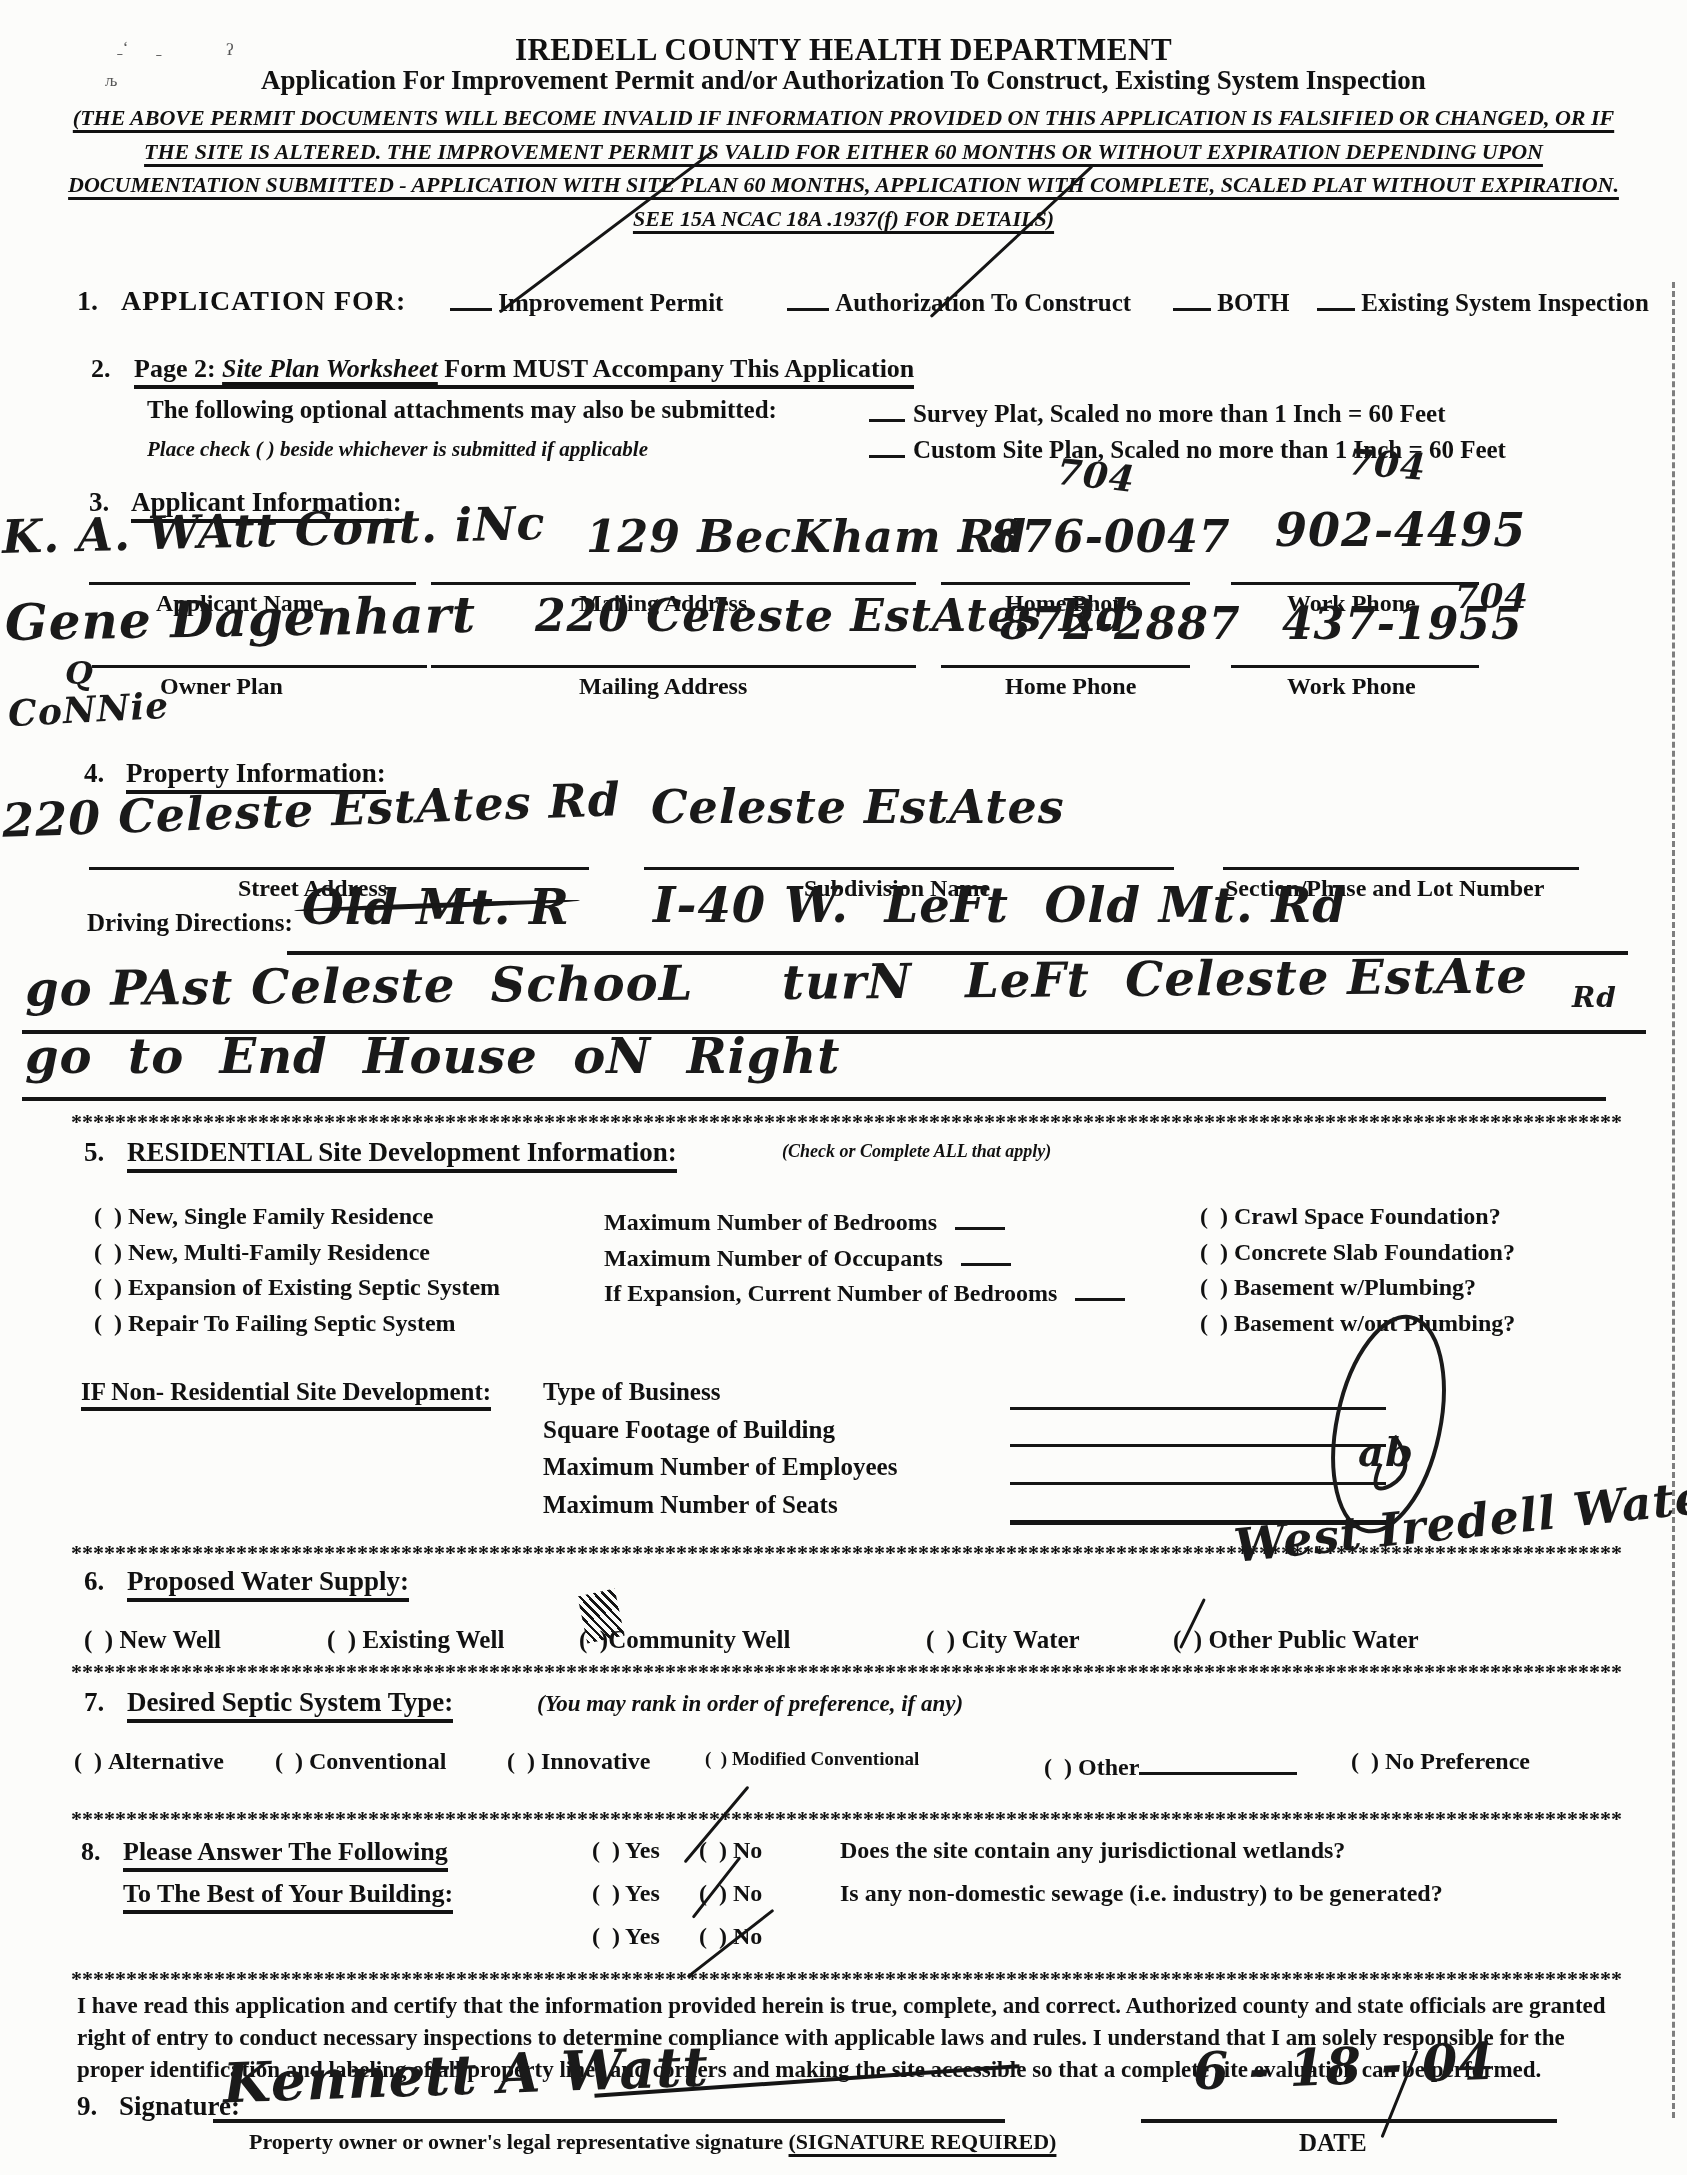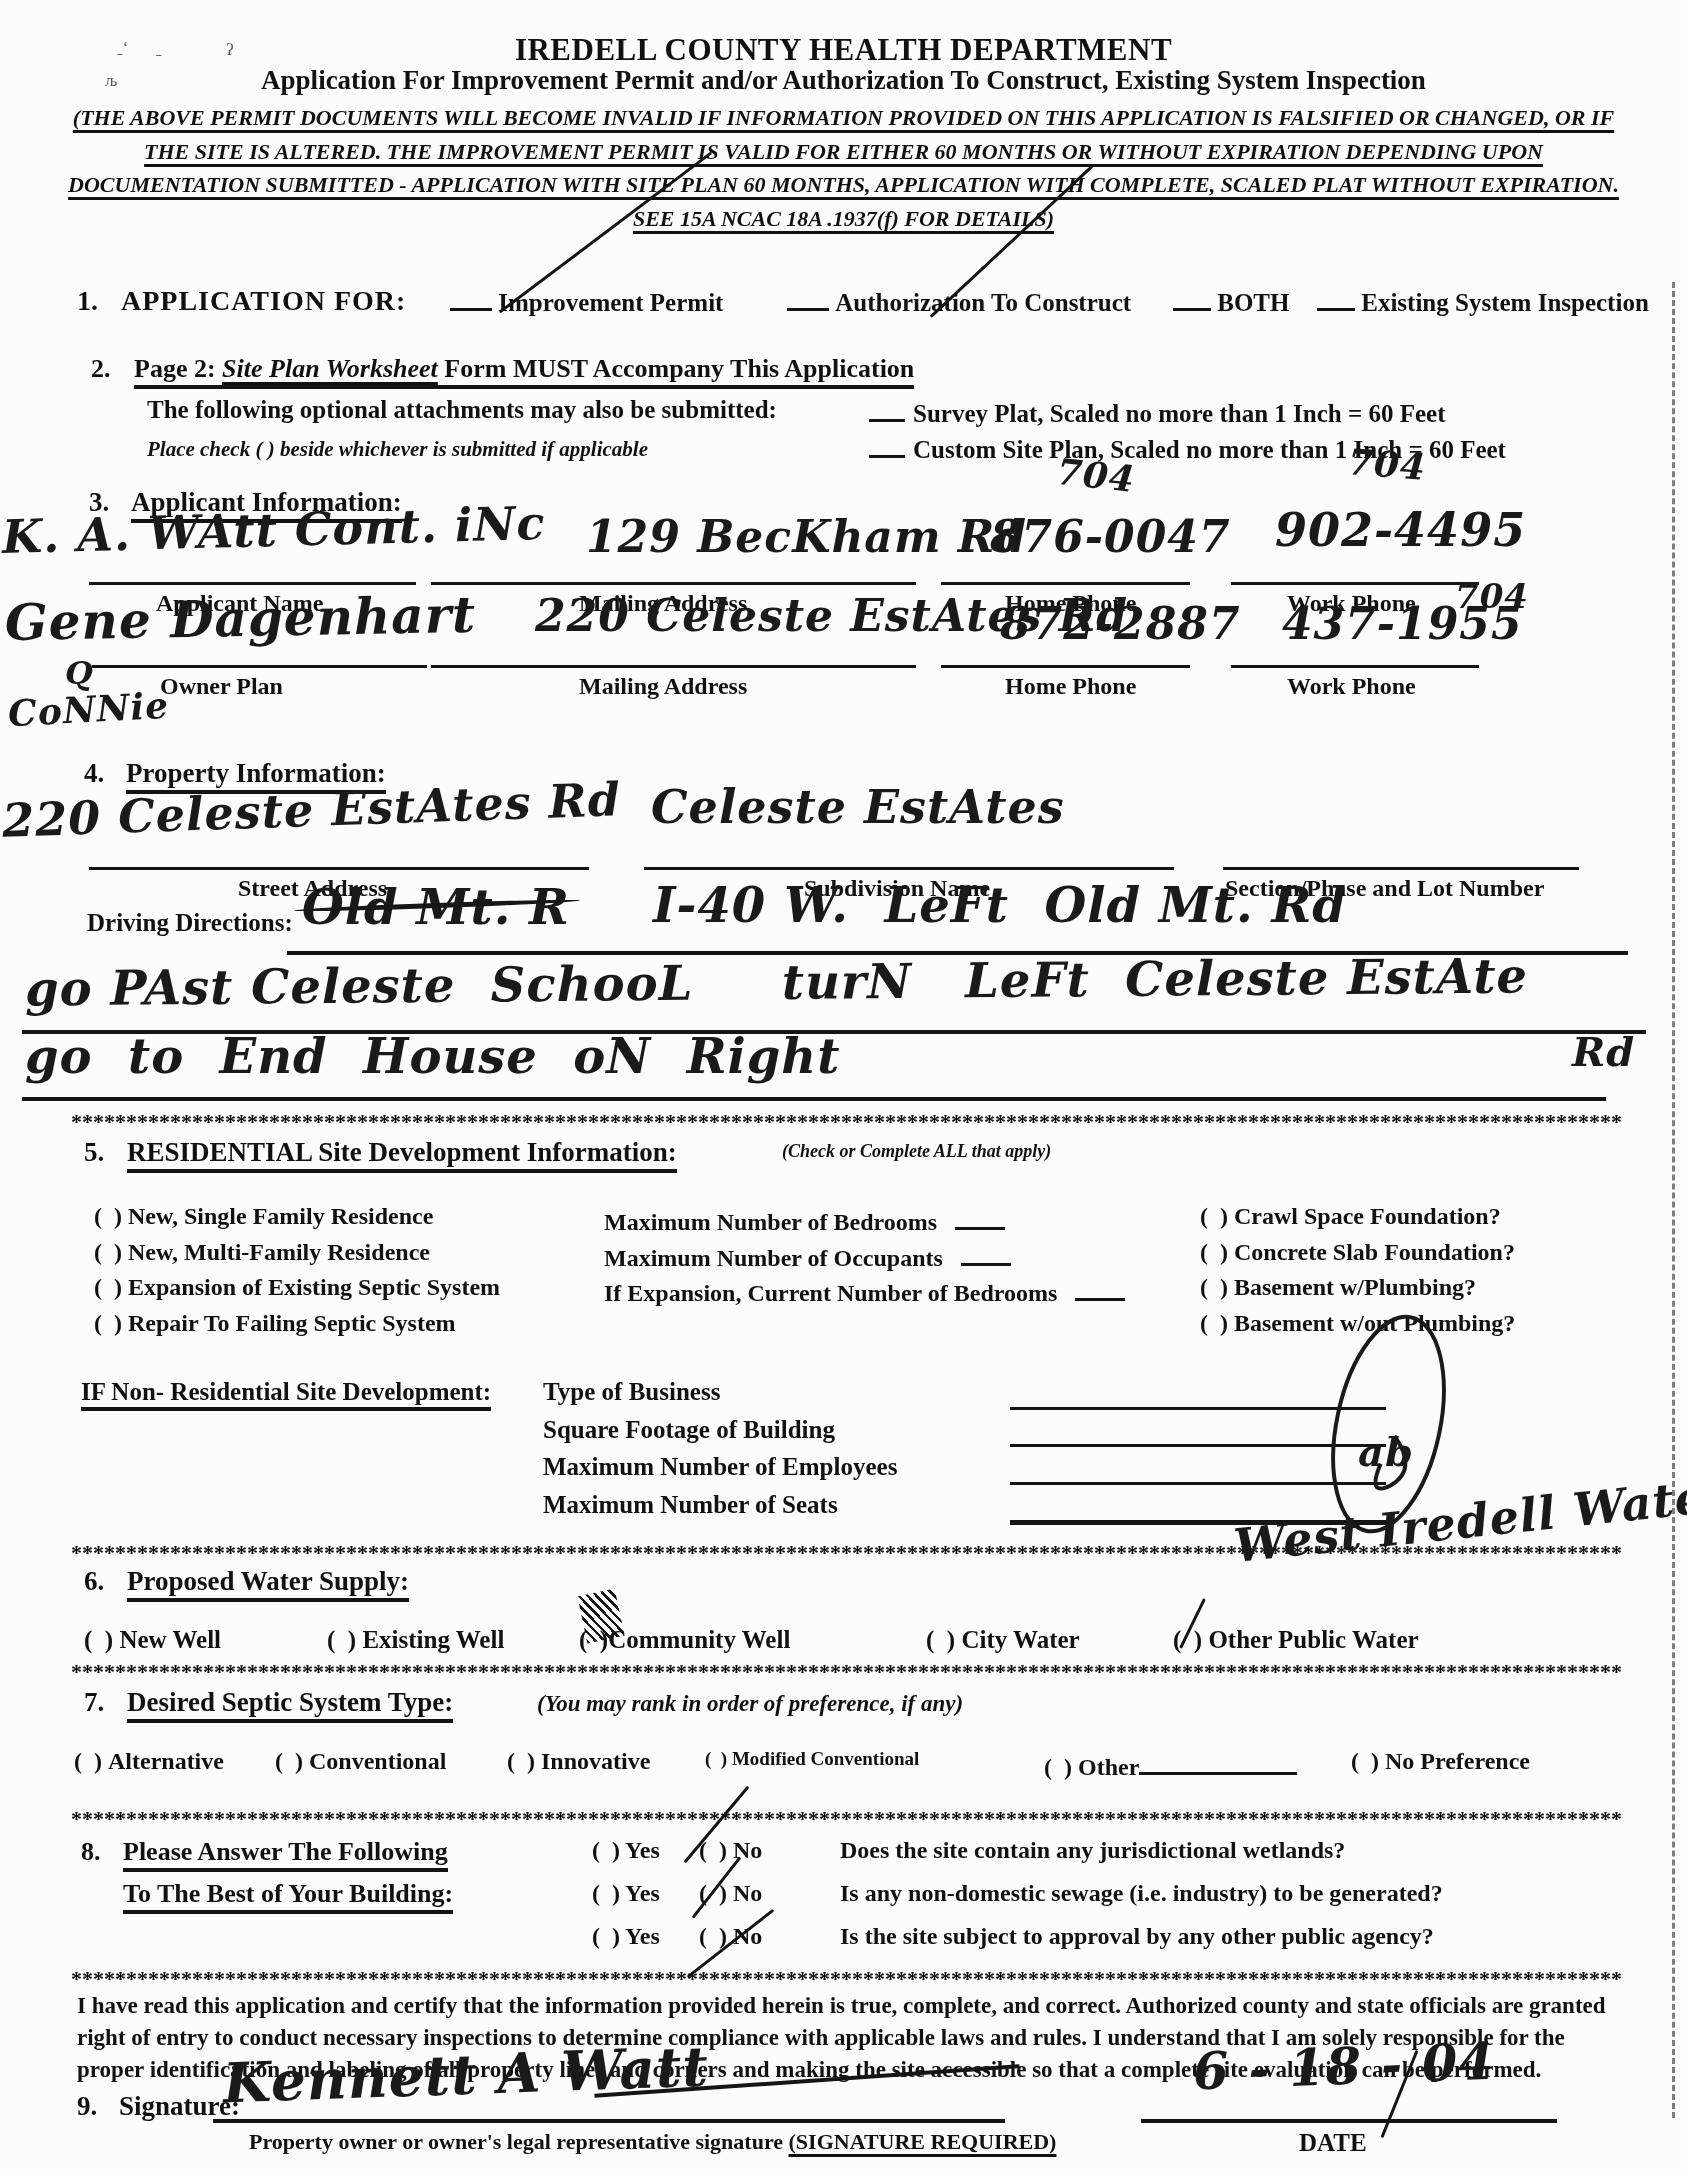--- a/index.html
+++ b/index.html
@@ -133,21 +133,21 @@
   <div class="line" style="left:1223px;top:867px;width:356px;"></div>
   <span class="abs lbl" style="left:238px;top:875px;">Street Address</span>
   <span class="abs lbl" style="left:804px;top:875px;">Subdivision Name</span>
   <span class="abs lbl" style="left:1225px;top:875px;">Section/Phase and Lot Number</span>
 
   <span class="abs b" style="left:87px;top:909px;font-size:25px;">Driving Directions:</span>
   <span class="abs hw struck" style="left:302px;top:883px;font-size:48px;">Old Mt. R</span>
   <span class="abs hw" style="left:653px;top:881px;font-size:48px;">I-40 W.  LeFt  Old Mt. Rd</span>
   <div class="line" style="left:287px;top:951px;width:1341px;height:4px;"></div>
   <span class="abs hw" style="left:25px;top:958px;font-size:48px;transform:rotate(-.5deg);">go PAst Celeste  SchooL     turN   LeFt  Celeste EstAte</span>
-  <span class="abs hw" style="left:1572px;top:1032px;font-size:40px;">Rd</span>
+  <span class="abs hw" style="left:1572px;top:984px;font-size:28px;">Rd</span>
   <div class="line" style="left:22px;top:1030px;width:1624px;height:4px;"></div>
   <span class="abs hw" style="left:25px;top:1032px;font-size:48px;">go  to  End  House  oN  Right</span>
   <div class="line" style="left:22px;top:1097px;width:1584px;height:4px;"></div>
 
   <div class="stars" style="top:1109px;">****************************************************************************************************************************************************************</div>
 
   
   <span class="abs b" style="left:84px;top:1137px;font-size:27px;">5.</span>
   <span class="abs b hul" style="left:127px;top:1137px;font-size:27px;">RESIDENTIAL Site Development Information:</span>
   <span class="abs b i" style="left:782px;top:1141px;font-size:18px;">(Check or Complete ALL that apply)</span>
@@ -220,21 +220,20 @@
   <span class="abs b hul" style="left:123px;top:1879px;font-size:26px;">To The Best of Your Building:</span>
 
   <span class="abs b" style="left:592px;top:1837px;font-size:24px;white-space:pre;">(  ) Yes</span>
   <span class="abs b" style="left:699px;top:1837px;font-size:24px;white-space:pre;">(  ) No</span>
   <span class="abs b" style="left:840px;top:1837px;font-size:24px;">Does the site contain any jurisdictional wetlands?</span>
   <span class="abs b" style="left:592px;top:1880px;font-size:24px;white-space:pre;">(  ) Yes</span>
   <span class="abs b" style="left:699px;top:1880px;font-size:24px;white-space:pre;">(  ) No</span>
   <span class="abs b" style="left:840px;top:1880px;font-size:24px;">Is any non-domestic sewage (i.e. industry) to be generated?</span>
   <span class="abs b" style="left:592px;top:1923px;font-size:24px;white-space:pre;">(  ) Yes</span>
   <span class="abs b" style="left:699px;top:1923px;font-size:24px;white-space:pre;">(  ) No</span>
-  <span class="abs b" style="left:840px;top:1923px;font-size:24px;">Is the site subject to approval by any other public agency?</span>
   <div class="vslash" style="left:715px;top:1775px;height:99px;transform:rotate(40deg);"></div>
   <div class="vslash" style="left:715px;top:1849px;height:77px;transform:rotate(38deg);"></div>
   <div class="vslash" style="left:729px;top:1889px;height:109px;transform:rotate(52deg);"></div>
 
   <div class="stars" style="top:1966px;">****************************************************************************************************************************************************************</div>
 
   
   <div class="abs b" style="left:77px;top:1990px;width:1537px;font-size:23px;line-height:32px;white-space:normal;">I have read this application and certify that the information provided herein is true, complete, and correct.  Authorized county and state officials are granted right of entry to conduct necessary inspections to determine compliance with applicable laws and rules.  I understand that I am solely responsible for the proper identification and labeling of all property lines and corners and making the site accessible so that a complete site evaluation can be performed.</div>
 
   

